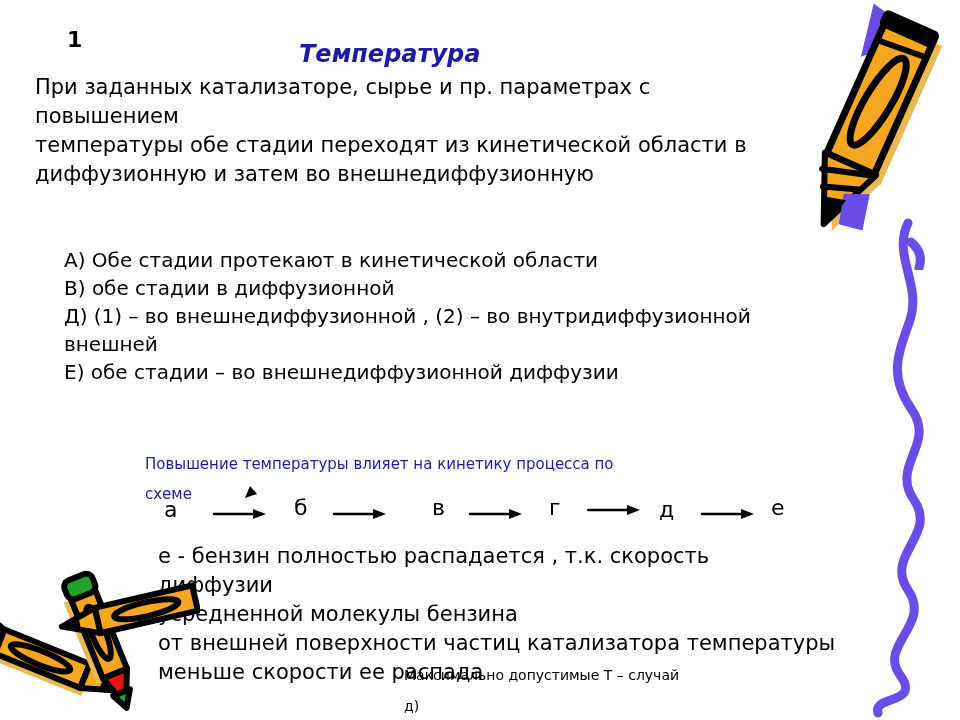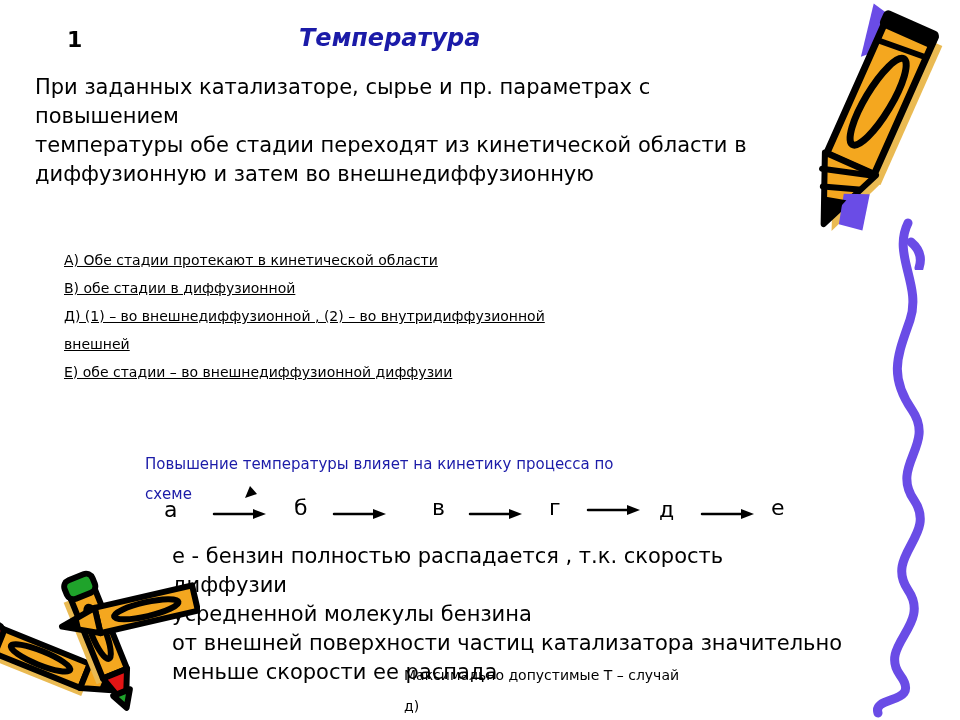--- a/index.html
+++ b/index.html
@@ -3,23 +3,23 @@
 <meta charset="utf-8">
 <style>
   html,body{margin:0;padding:0;background:#ffffff;}
   .slide{
     position:relative;width:960px;height:720px;background:#ffffff;
     font-family:"DejaVu Sans",sans-serif;color:#000;overflow:hidden;
   }
   .abs{position:absolute;}
   .nowrap{white-space:nowrap;}
   .slide-number{font-size:22px;font-weight:bold;}
-  .title{font-size:24px;font-weight:bold;font-style:italic;color:var(--blue,#1b1ba8);}
+  .title{font-size:24px;font-weight:bold;font-style:italic;color:var(--blue,#1b1ba8);margin-top:16px;}
   .body-text{font-size:21px;line-height:29px;}
-  .options-text{font-size:14px;line-height:28px;text-decoration:underline;}
+  .options-text{font-size:20px;line-height:28px;}
   .blue-text{font-size:15px;line-height:30px;color:var(--blue,#1b1ba8);font-weight:500;}
   .step-letter{font-size:22px;line-height:22px;}
   .conclusion-text{font-size:14px;line-height:31px;}
   .f-orange{fill:var(--orange,#f4a71f);}
   .f-orange2{fill:var(--orangeShadow,#eaba52);}
   .f-purple{fill:var(--purple,#6a4ce6);}
   .f-red{fill:var(--red,#e31414);}
   .f-green{fill:var(--green,#1fa32b);}
   .f-ink{fill:#000;}
   .outline{stroke:#000;stroke-width:6;stroke-linejoin:round;}
@@ -83,25 +83,25 @@
     <svg class="abs" style="left:586px;top:502px;" width="54" height="14" viewBox="0 0 54 14">
       <line class="s-ink" x1="2" y1="8" x2="42" y2="8" stroke-width="2.5"></line>
       <polygon class="f-ink" points="41,3 41,13 54,8"></polygon>
     </svg>
     <svg class="abs" style="left:700px;top:506px;" width="54" height="14" viewBox="0 0 54 14">
       <line class="s-ink" x1="2" y1="8" x2="42" y2="8" stroke-width="2.5"></line>
       <polygon class="f-ink" points="41,3 41,13 54,8"></polygon>
     </svg>
   </div>
 
-  <div class="abs" style="left:172px;top:542px;">
+  <div class="abs" style="left:158px;top:542px;">
     <div class="body-text nowrap">е  - бензин полностью распадается , т.к. скорость</div>
     <div class="body-text nowrap">диффузии</div>
     <div class="body-text nowrap">усредненной молекулы бензина</div>
-    <div class="body-text nowrap">от внешней поверхности частиц катализатора значительно</div>
+    <div class="body-text nowrap">от внешней поверхности частиц катализатора температуры</div>
     <div class="body-text nowrap">меньше скорости ее распада</div>
   </div>
 
   <div class="abs" style="left:404px;top:660px;">
     <div class="conclusion-text nowrap">Максимально допустимые Т – случай</div>
     <div class="conclusion-text nowrap">д)</div>
   </div>
 
   <svg class="abs" style="left:780px;top:0px;" width="180" height="270" viewBox="0 0 180 270">
     <g transform="rotate(24 90 120)">

